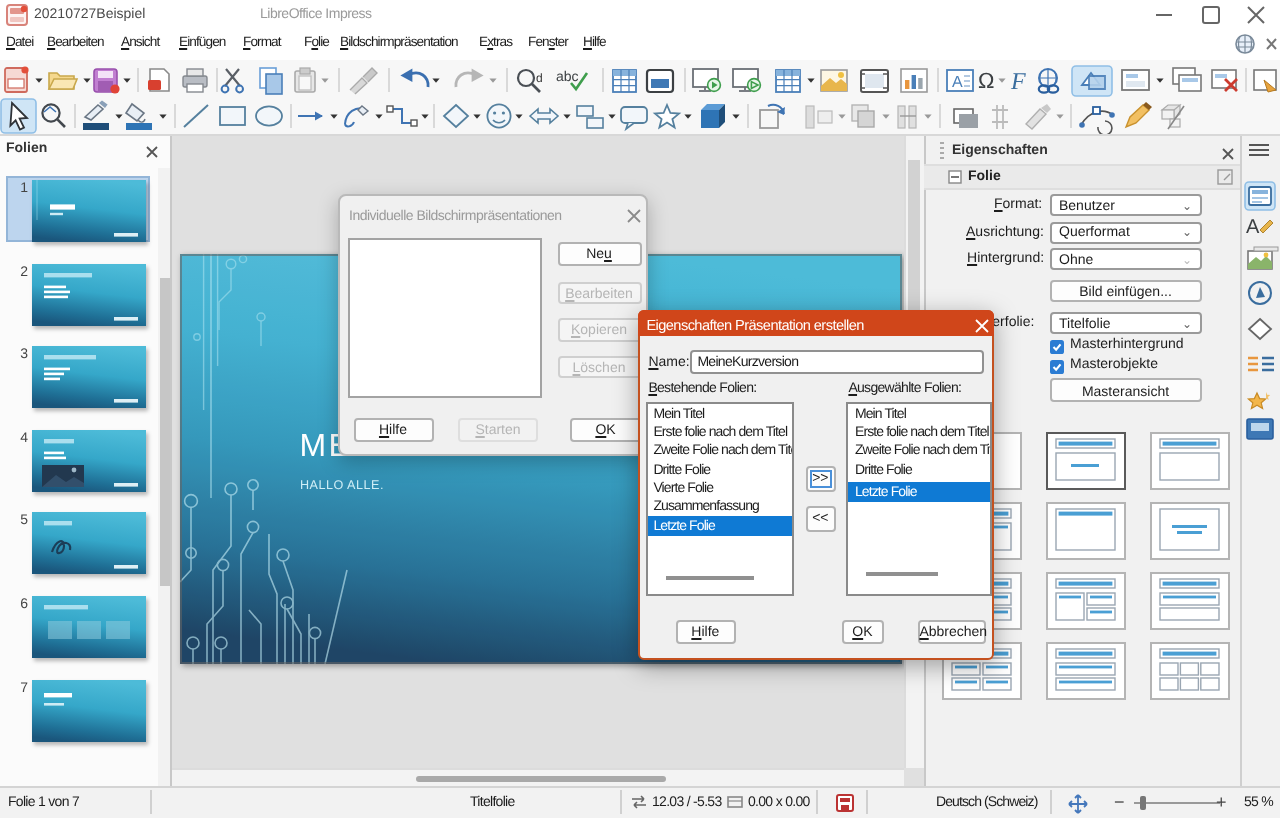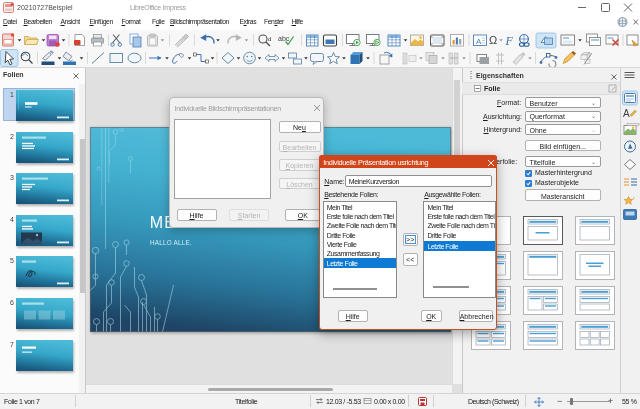--- a/index.html
+++ b/index.html
@@ -633,21 +633,21 @@
   <div class="btn dis" style="left:109px;top:42.5px;width:42px;height:11.5px;padding-top:2px;"><u>B</u>earbeiten</div>
   <div class="btn dis" style="left:109px;top:61px;width:42px;height:11.5px;padding-top:2px;"><u>K</u>opieren</div>
   <div class="btn dis" style="left:109px;top:79.5px;width:42px;height:11.5px;padding-top:2px;"><u>L</u>öschen</div>
   <div class="btn" style="left:7px;top:111px;width:40px;height:11.5px;padding-top:2px;"><u>H</u>ilfe</div>
   <div class="btn dis" style="left:59.5px;top:111px;width:40px;height:11.5px;padding-top:2px;border-color:#dedede;background:#f2f2f2;"><u>S</u>tarten</div>
   <div class="btn" style="left:115px;top:111px;width:36.5px;height:11.5px;padding-top:2px;"><u>O</u>K</div>
 </div>
 
 <div class="abs" style="left:318.7px;top:154.7px;width:178.8px;height:175.5px;background:#f0f0f0;border:1px solid #c4511f;border-radius:3px;box-shadow:0 3px 12px rgba(0,0,0,0.35);box-sizing:border-box;">
   <div class="abs" style="left:-1px;top:-1px;width:178.8px;height:13.5px;background:#d0461a;border-radius:3px 3px 0 0;"></div>
-  <div class="abs" style="left:3.5px;top:2.5px;font-size:7.3px;letter-spacing:-0.28px;color:#fff;">Individuelle Präsentation usrichtung</div>
+  <div class="abs" style="left:3.5px;top:2.5px;font-size:7.3px;letter-spacing:-0.28px;color:#fff;">Eigenschaften Präsentation erstellen</div>
   <svg class="abs" style="left:167px;top:3px;" width="8" height="8" viewBox="0 0 8 8">
       <path d="M1 1 L7 7 M7 1 L1 7" stroke="#fff" stroke-width="0.9"></path>
     </svg>
   <div class="abs txt7" style="left:4.5px;top:22px;"><u>N</u>ame:</div>
   <div class="abs" style="left:25.5px;top:19.5px;width:147px;height:11.5px;background:#fff;border:1px solid #919191;border-radius:2px;box-sizing:border-box;"></div>
   <div class="abs st7" style="left:29px;top:22px;">MeineKurzversion</div>
   <div class="abs st7" style="left:4.5px;top:35.5px;"><u>B</u>estehende Folien:</div>
   <div class="abs st7" style="left:104.5px;top:35.5px;"><u>A</u>usgewählte Folien:</div>
 
   <div class="abs" style="left:3px;top:45px;width:74.5px;height:97.5px;background:#fff;border:1px solid #8a8a8a;box-sizing:border-box;overflow:hidden;">

